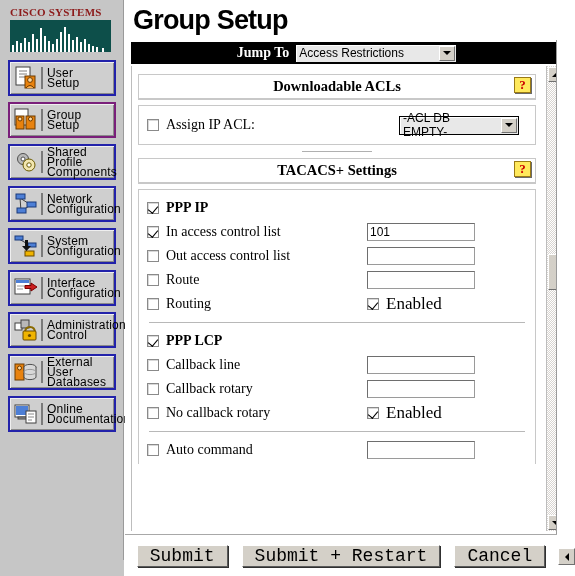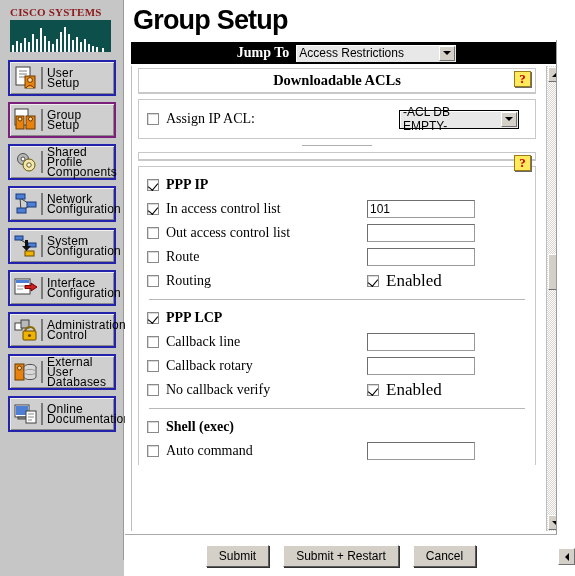--- a/index.html
+++ b/index.html
@@ -166,21 +166,21 @@
   #content-frame {
     position: absolute;
     left: 6px; top: 66px;
     width: 432px; height: 465px;
     background: #ffffff;
     border-left: 1px solid #bdbdbd;
   }
 
   #content-scroll {
     position: absolute;
-    left: 0; top: 0;
+    left: 0; top: 6px;
     width: 410px; height: 465px;
     overflow: hidden;
     padding: 0;
   }
 
   .panel {
     border: 1px solid #c8c8c8;
     background: #ffffff;
     margin: 0 6px 0 6px;
   }
@@ -360,22 +360,22 @@
     align-items: center;
     justify-content: center;
     gap: 14px;
   }
   .btn {
     background: #d4d0c8;
     border: 1px solid #ffffff;
     border-right-color: #5a5a5a;
     border-bottom-color: #5a5a5a;
     box-shadow: 1px 1px 0 #303030;
-    font-family: Liberation Sans, sans-serif;
-    font-size: 12px;
+    font-family: Liberation Mono, monospace;
+    font-size: 18px;
     color: #000000;
     padding: 3px 12px;
     cursor: pointer;
     line-height: 14px;
   }
 
   
   #h-scroll-stub {
     position: absolute;
     left: 558px; top: 548px;
@@ -600,20 +600,21 @@
                 <span class="arrow-box"></span>
               </div>
             </div>
           </div>
         </div>
 
         <div class="divider-small"></div>
 
         <div class="panel">
           <div class="panel-head">
+            <span>TACACS+ Settings</span>
             <span class="help-icon">?</span>
           </div>
         </div>
 
         <div class="panel" style="margin-top:5px;border-bottom:none">
           <div class="panel-body" style="padding:6px 8px 2px 8px">
 
             <div class="row">
               <span class="cb checked"></span>
               <span class="row-label bold">PPP IP</span>
@@ -666,34 +667,30 @@
 
             <div class="row">
               <span class="cb"></span>
               <span class="row-label">Callback rotary</span>
               <span class="spacer"></span>
               <div class="textbox"></div>
             </div>
 
             <div class="row">
               <span class="cb"></span>
-              <span class="row-label">No callback verify</span>
+              <span class="row-label">No callback rotary</span>
               <span class="spacer"></span>
               <div class="enabled-wrap">
                 <span class="cb checked"></span>
                 <span class="enabled-label">Enabled</span>
               </div>
             </div>
 
             <div class="hr"></div>
 
-            <div class="row">
-              <span class="cb"></span>
-              <span class="row-label bold">Shell (exec)</span>
-            </div>
 
 
             <div class="row">
               <span class="cb"></span>
               <span class="row-label">Auto command</span>
               <span class="spacer"></span>
               <div class="textbox"></div>
             </div>
 
           </div>

